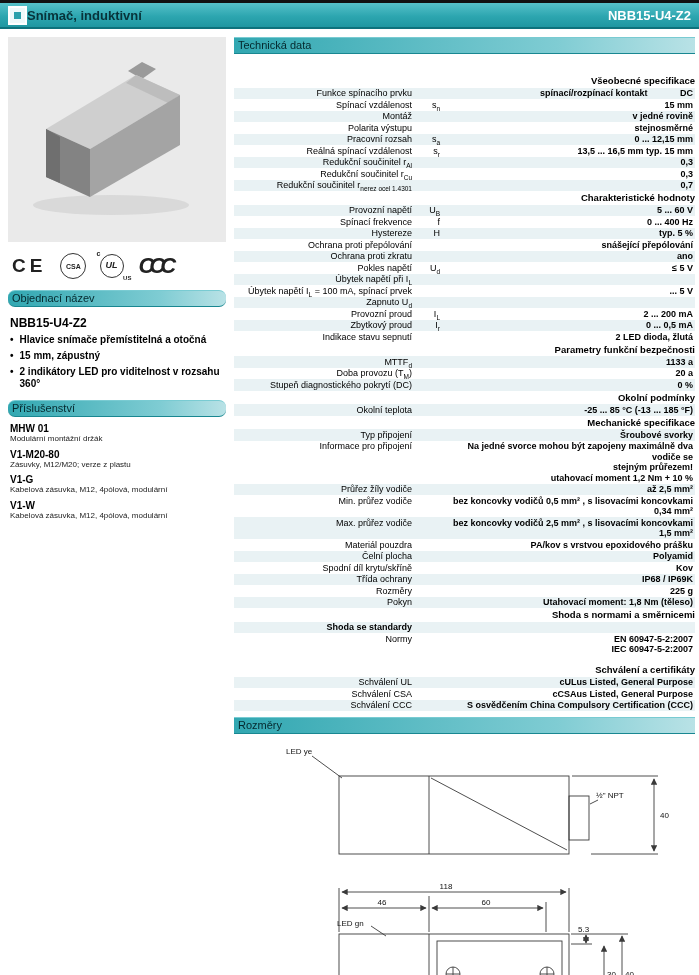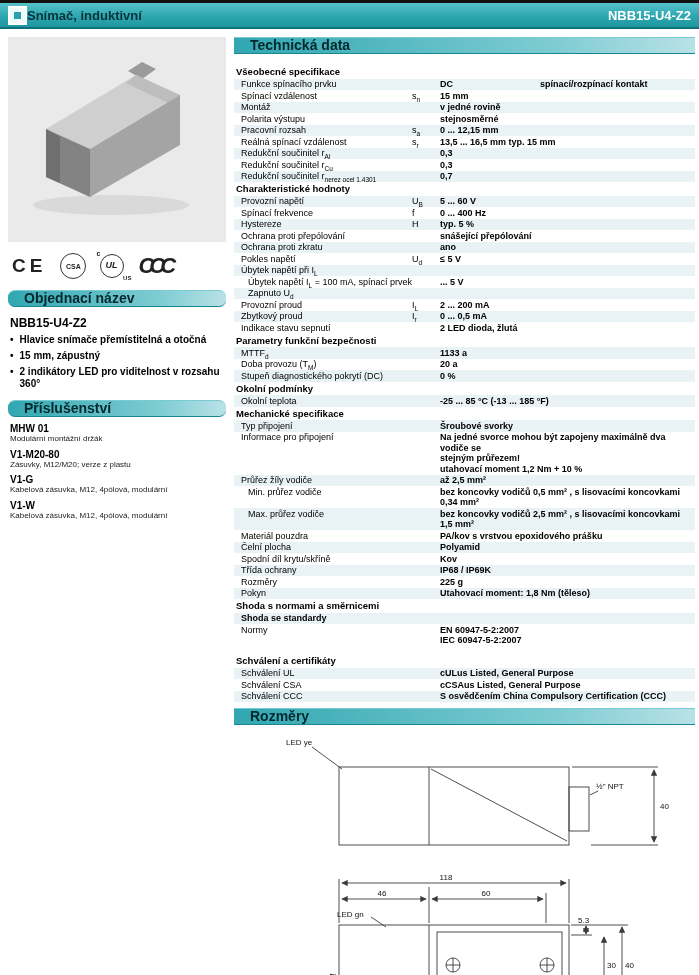--- a/index.html
+++ b/index.html
@@ -6,21 +6,21 @@
   body{width:699px;height:975px;background:#fff;font-family:"Liberation Sans",sans-serif;color:#000;overflow:hidden;position:relative;}
   .topstrip{height:3px;background:#111;}
   .topbar{display:flex;align-items:center;height:24px;background:linear-gradient(180deg,#56c1c9 0%,#2da6b0 55%,#1f97a1 100%);border-bottom:2px solid #0e727c;padding:0 8px;}
   .hicon{width:15px;height:15px;background:#eef9fa;border:2px solid #fff;display:flex;align-items:center;justify-content:center;}
   .hicon-in{width:7px;height:7px;background:#2aa0ab;}
   .htitle{font-weight:bold;font-size:13px;color:#07333a;}
   .hmodel{margin-left:auto;color:#fff;font-weight:bold;font-size:13px;}
   .cols{display:flex;}
   .left{width:218px;margin:8px 0 0 8px;flex:none;}
   .right{width:461px;margin:8px 4px 0 8px;flex:none;}
-  .bar{height:15px;line-height:15px;font-weight:bold;font-size:14px;color:#04282d;padding-left:16px;
+  .bar{height:15px;line-height:15px;font-weight:normal;font-size:11px;color:#04282d;padding-left:4px;
        background:linear-gradient(90deg,#31a7b1 0%,#7fccd3 70%,#b9e2e6 100%);
        border-top:1px solid #79cbd2;border-bottom:1px solid #198791;}
   
   .photo{width:218px;height:205px;background:#eaeaea;}
   .certs{display:flex;align-items:center;gap:14px;margin:10px 0 4px 4px;height:28px;color:#222;}
   .ce{font-size:19px;font-weight:bold;letter-spacing:4px;}
   .csa{width:24px;height:24px;border:1.6px solid #333;border-radius:50%;display:flex;align-items:center;justify-content:center;font-size:7px;font-weight:bold;flex:none;}
   .ulmark{width:22px;height:22px;border:1.6px solid #333;border-radius:50%;position:relative;flex:none;}
   .ul-main{position:absolute;top:5px;left:4px;font-size:9px;font-weight:bold;font-style:italic;}
   .ul-c{position:absolute;top:-5px;left:-5px;font-size:7px;font-weight:bold;}
@@ -29,21 +29,21 @@
   .left .bar{margin-top:10px;border-radius:7px;}
   .ordercode{margin:9px 0 4px 2px;font-size:12px;font-weight:bold;}
   .features{margin:4px 0 2px 2px;}
   .feat{display:flex;gap:6px;font-weight:bold;font-size:10px;line-height:12px;margin:4px 0;}
   .feat::before{content:"•";flex:none;}
   .accs{margin-top:6px;}
   .acc{margin:5px 0 0 2px;}
   .acc-name{font-size:10px;font-weight:bold;line-height:11px;}
   .acc-desc{font-size:8px;color:#222;line-height:9.5px;}
   
-  .ttable{font-size:9px;line-height:10.5px;margin-top:11px;}
+  .ttable{font-size:9px;line-height:10.5px;margin-top:20px;text-align:right;}
   .sec-title{font-weight:bold;font-size:9.5px;padding:2px 0 1px 2px;}
   .sec-title.gap{margin-top:8px;}
   .trow{display:grid;grid-template-columns:178px 28px 1fr;align-items:start;}
   .trow>div{padding-top:0.5px;padding-bottom:0.5px;}
   .shade{background:#e9f2f4;}
   .subhead .tlabel{font-weight:bold;}
   .tlabel{padding-left:7px;}
   .tlabel.ind{padding-left:14px;}
   .tval{position:relative;padding-right:2px;font-weight:bold;}
   .v2{position:absolute;left:100px;top:0.5px;white-space:nowrap;}

